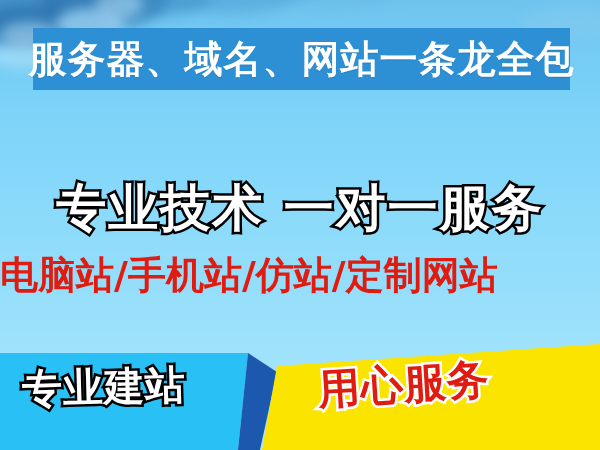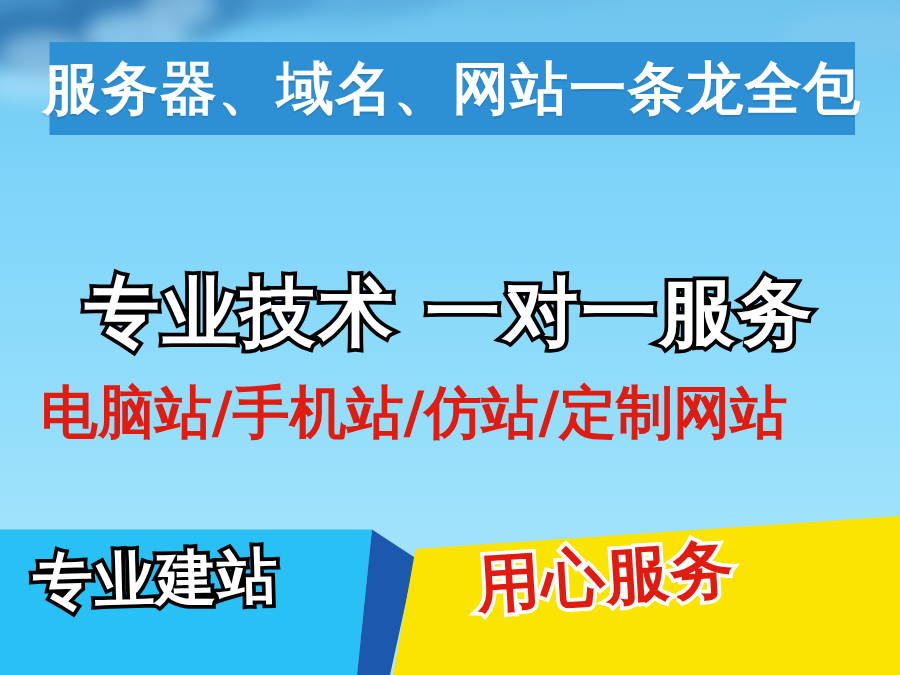--- a/index.html
+++ b/index.html
@@ -92,21 +92,20 @@
     -webkit-text-stroke: 5px #000000;
     paint-order: stroke fill;
   }
 
   
   #service-list {
     position: absolute;
     left: 0;
     top: 256px;
     width: 552px;
-    text-align: center;
   }
   #service-list .txt {
     display: inline-block;
     font-size: 38px;
     font-weight: bold;
     line-height: 1;
     color: #E01B10;
     letter-spacing: 0px;
     white-space: nowrap;
   }

